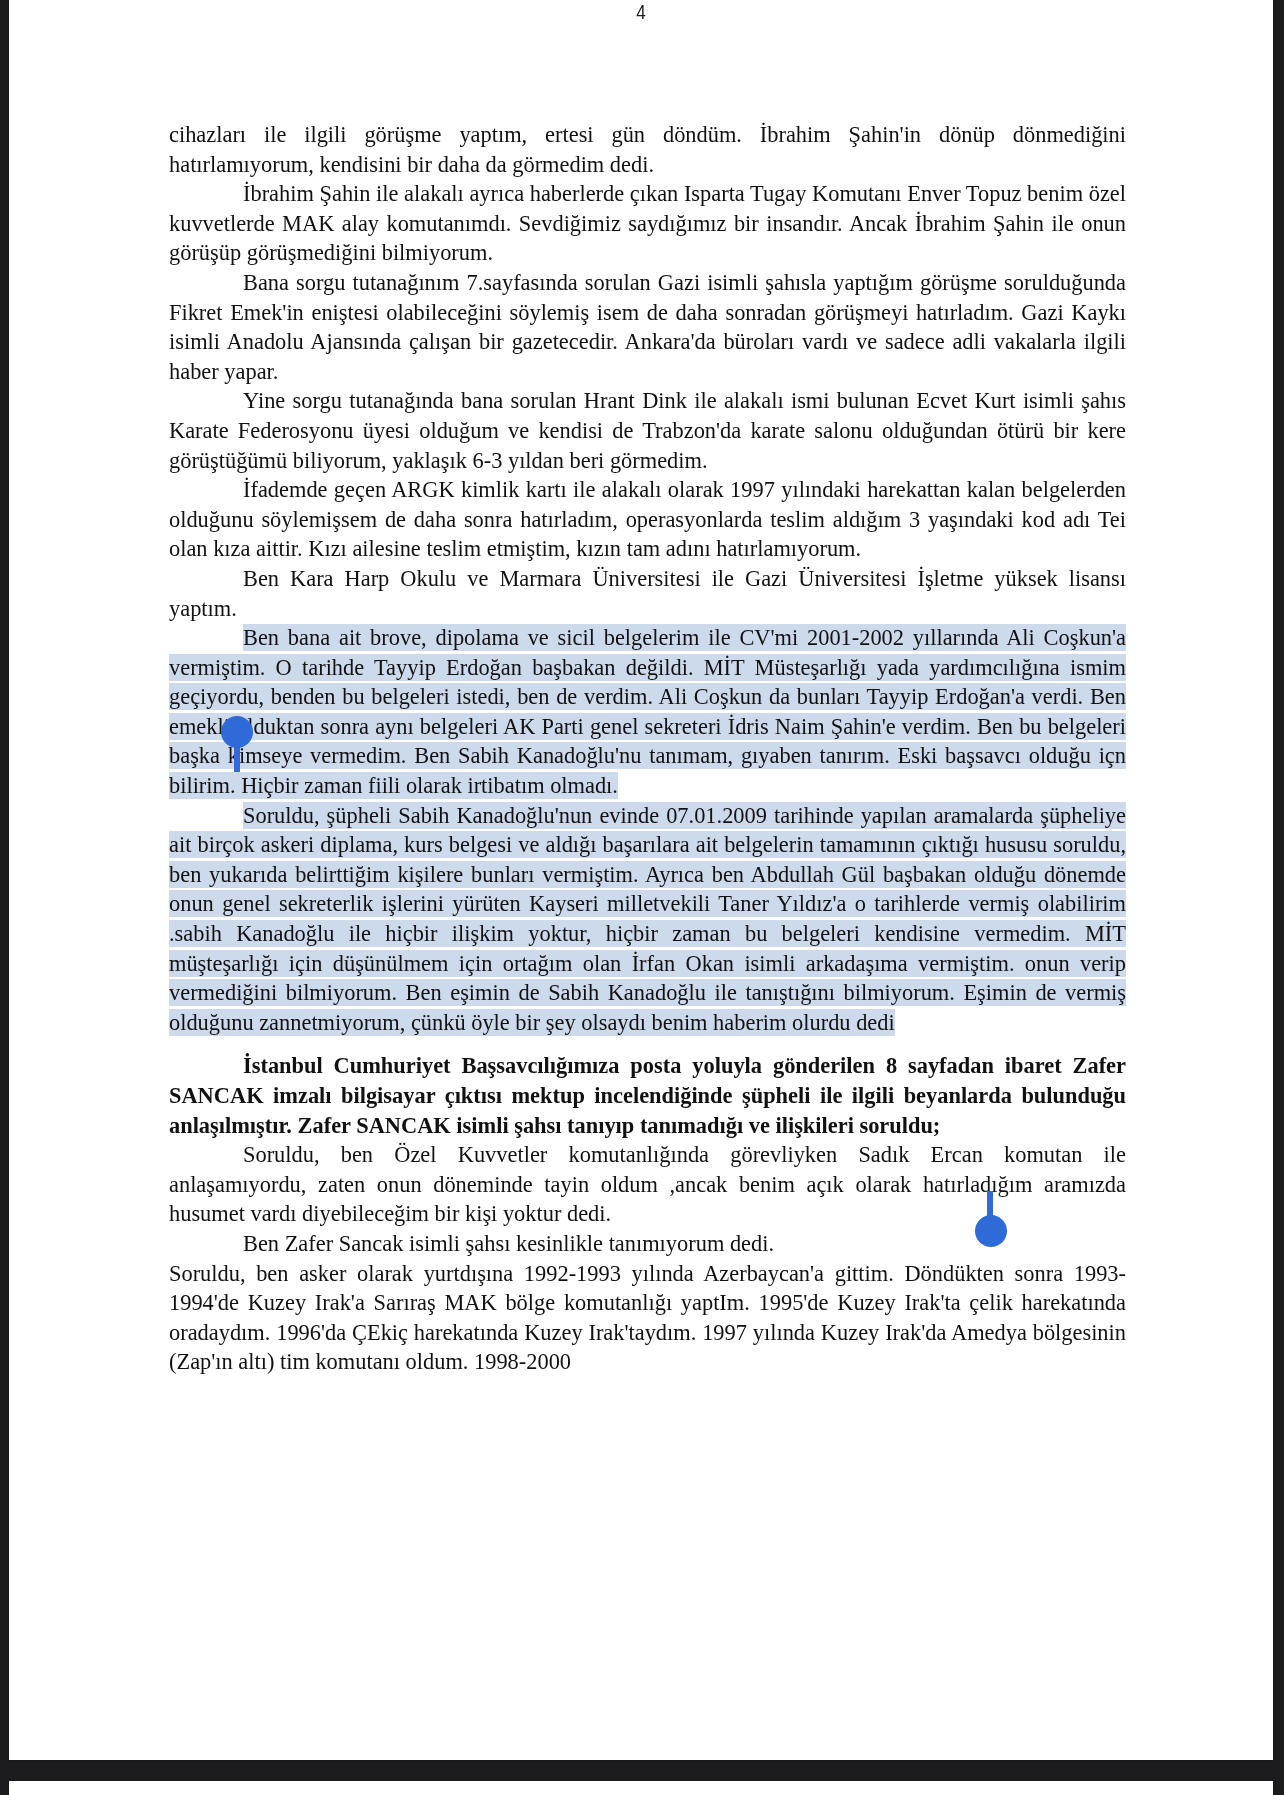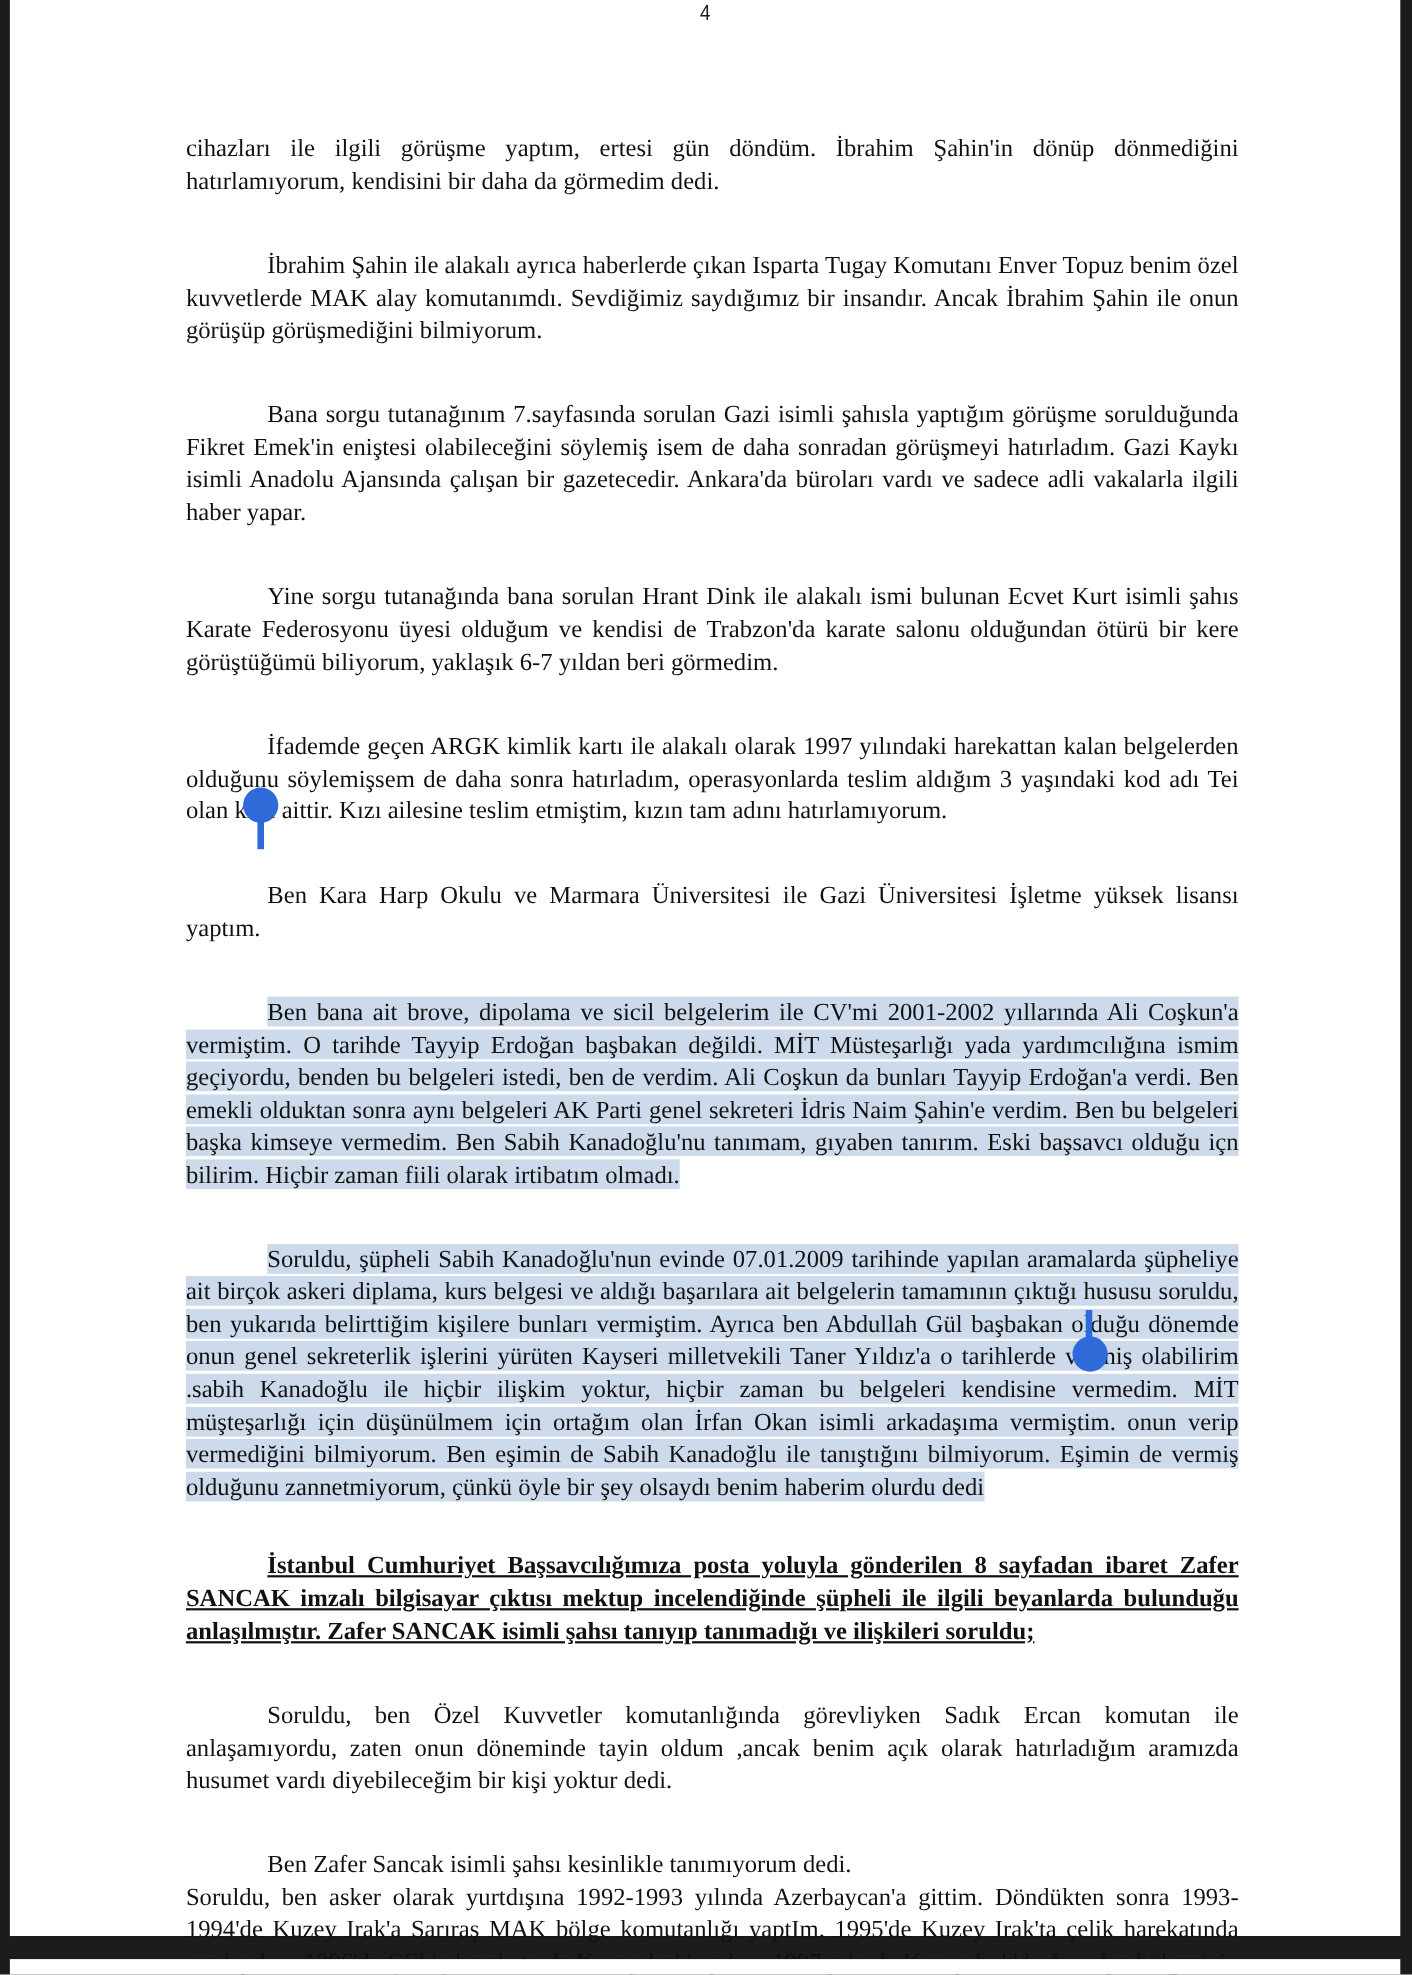--- a/index.html
+++ b/index.html
@@ -42,23 +42,23 @@
       width: 957px;
       font-size: 22.4px;
       line-height: 29.6px;
       color: #111111;
     }
     .p {
       margin: 0;
       text-align: justify;
       text-align-last: left;
     }
-    .p.indent { text-indent: 74px; margin-top: 47px; }
+    .p.indent { text-indent: 74px; }
     .p.bold { font-weight: bold; }
-    .p.gap-before { margin-top: 42px; text-decoration: underline; }
+    .p.gap-before { margin-top: 14px; }
     .sel {
       background: #cddaec;
       box-decoration-break: clone;
       -webkit-box-decoration-break: clone;
       padding: 1px 0;
     }
     
     .handle-start, .handle-end {
       position: absolute;
       width: 6px;
@@ -79,21 +79,21 @@
 </head>
 <body>
 
 <div class="page">
   <div class="page-number">4</div>
 
   <div class="content">
     <p class="p">cihazları ile ilgili görüşme yaptım, ertesi gün döndüm. İbrahim Şahin'in dönüp dönmediğini hatırlamıyorum, kendisini bir daha da görmedim dedi.</p>
     <p class="p indent">İbrahim Şahin ile alakalı ayrıca haberlerde çıkan Isparta Tugay Komutanı Enver Topuz benim özel kuvvetlerde MAK alay komutanımdı. Sevdiğimiz saydığımız bir insandır. Ancak İbrahim Şahin ile onun görüşüp görüşmediğini bilmiyorum.</p>
     <p class="p indent">Bana sorgu tutanağınım 7.sayfasında sorulan Gazi isimli şahısla yaptığım görüşme sorulduğunda Fikret Emek'in eniştesi olabileceğini söylemiş isem de daha sonradan görüşmeyi hatırladım. Gazi Kaykı isimli Anadolu Ajansında çalışan bir gazetecedir. Ankara'da büroları vardı ve sadece adli vakalarla ilgili haber yapar.</p>
-    <p class="p indent">Yine sorgu tutanağında bana sorulan Hrant Dink ile alakalı ismi bulunan Ecvet Kurt isimli şahıs Karate Federosyonu üyesi olduğum ve kendisi de Trabzon'da karate salonu olduğundan ötürü bir kere görüştüğümü biliyorum, yaklaşık 6-7 yıldan beri görmedim.</p>
+    <p class="p indent">Yine sorgu tutanağında bana sorulan Hrant Dink ile alakalı ismi bulunan Ecvet Kurt isimli şahıs Karate Federosyonu üyesi olduğum ve kendisi de Trabzon'da karate salonu olduğundan ötürü bir kere görüştüğümü biliyorum, yaklaşık 6-3 yıldan beri görmedim.</p>
     <p class="p indent">İfademde geçen ARGK kimlik kartı ile alakalı olarak 1997 yılındaki harekattan kalan belgelerden olduğunu söylemişsem de daha sonra hatırladım, operasyonlarda teslim aldığım 3 yaşındaki kod adı Tei olan kıza aittir. Kızı ailesine teslim etmiştim, kızın tam adını hatırlamıyorum.</p>
     <p class="p indent">Ben Kara Harp Okulu ve Marmara Üniversitesi ile Gazi Üniversitesi İşletme yüksek lisansı yaptım.</p>
     <p class="p indent"><span class="sel">Ben bana ait brove, dipolama ve sicil belgelerim ile CV'mi 2001-2002 yıllarında Ali Coşkun'a vermiştim. O tarihde Tayyip Erdoğan başbakan değildi. MİT Müsteşarlığı yada yardımcılığına ismim geçiyordu, benden bu belgeleri istedi, ben de verdim. Ali Coşkun da bunları Tayyip Erdoğan'a verdi. Ben emekli olduktan sonra aynı belgeleri AK Parti genel sekreteri İdris Naim Şahin'e verdim. Ben bu belgeleri başka kimseye vermedim. Ben Sabih Kanadoğlu'nu tanımam, gıyaben tanırım. Eski başsavcı olduğu içn bilirim. Hiçbir zaman fiili olarak irtibatım olmadı.</span></p>
     <p class="p indent"><span class="sel">Soruldu, şüpheli Sabih Kanadoğlu'nun evinde 07.01.2009 tarihinde yapılan aramalarda şüpheliye ait birçok askeri diplama, kurs belgesi ve aldığı başarılara ait belgelerin tamamının çıktığı hususu soruldu, ben yukarıda belirttiğim kişilere bunları vermiştim. Ayrıca ben Abdullah Gül başbakan olduğu dönemde onun genel sekreterlik işlerini yürüten Kayseri milletvekili Taner Yıldız'a o tarihlerde vermiş olabilirim .sabih Kanadoğlu ile hiçbir ilişkim yoktur, hiçbir zaman bu belgeleri kendisine vermedim. MİT müşteşarlığı için düşünülmem için ortağım olan İrfan Okan isimli arkadaşıma vermiştim. onun verip vermediğini bilmiyorum. Ben eşimin de Sabih Kanadoğlu ile tanıştığını bilmiyorum. Eşimin de vermiş olduğunu zannetmiyorum, çünkü öyle bir şey olsaydı benim haberim olurdu dedi</span></p>
     <p class="p indent bold gap-before">İstanbul Cumhuriyet Başsavcılığımıza posta yoluyla gönderilen 8 sayfadan ibaret Zafer SANCAK imzalı bilgisayar çıktısı mektup incelendiğinde şüpheli ile ilgili beyanlarda bulunduğu anlaşılmıştır. Zafer SANCAK isimli şahsı tanıyıp tanımadığı ve ilişkileri soruldu;</p>
     <p class="p indent">Soruldu, ben Özel Kuvvetler komutanlığında görevliyken Sadık Ercan komutan ile anlaşamıyordu, zaten onun döneminde tayin oldum ,ancak benim açık olarak hatırladığım aramızda husumet vardı diyebileceğim bir kişi yoktur dedi.</p>
     <p class="p indent">Ben Zafer Sancak isimli şahsı kesinlikle tanımıyorum dedi.</p>
     <p class="p">Soruldu, ben asker olarak yurtdışına 1992-1993 yılında Azerbaycan'a gittim. Döndükten sonra 1993-1994'de Kuzey Irak'a Sarıraş MAK bölge komutanlığı yaptIm. 1995'de Kuzey Irak'ta çelik harekatında oradaydım. 1996'da ÇEkiç harekatında Kuzey Irak'taydım. 1997 yılında Kuzey Irak'da Amedya bölgesinin (Zap'ın altı) tim komutanı oldum. 1998-2000</p>
   </div>
 

